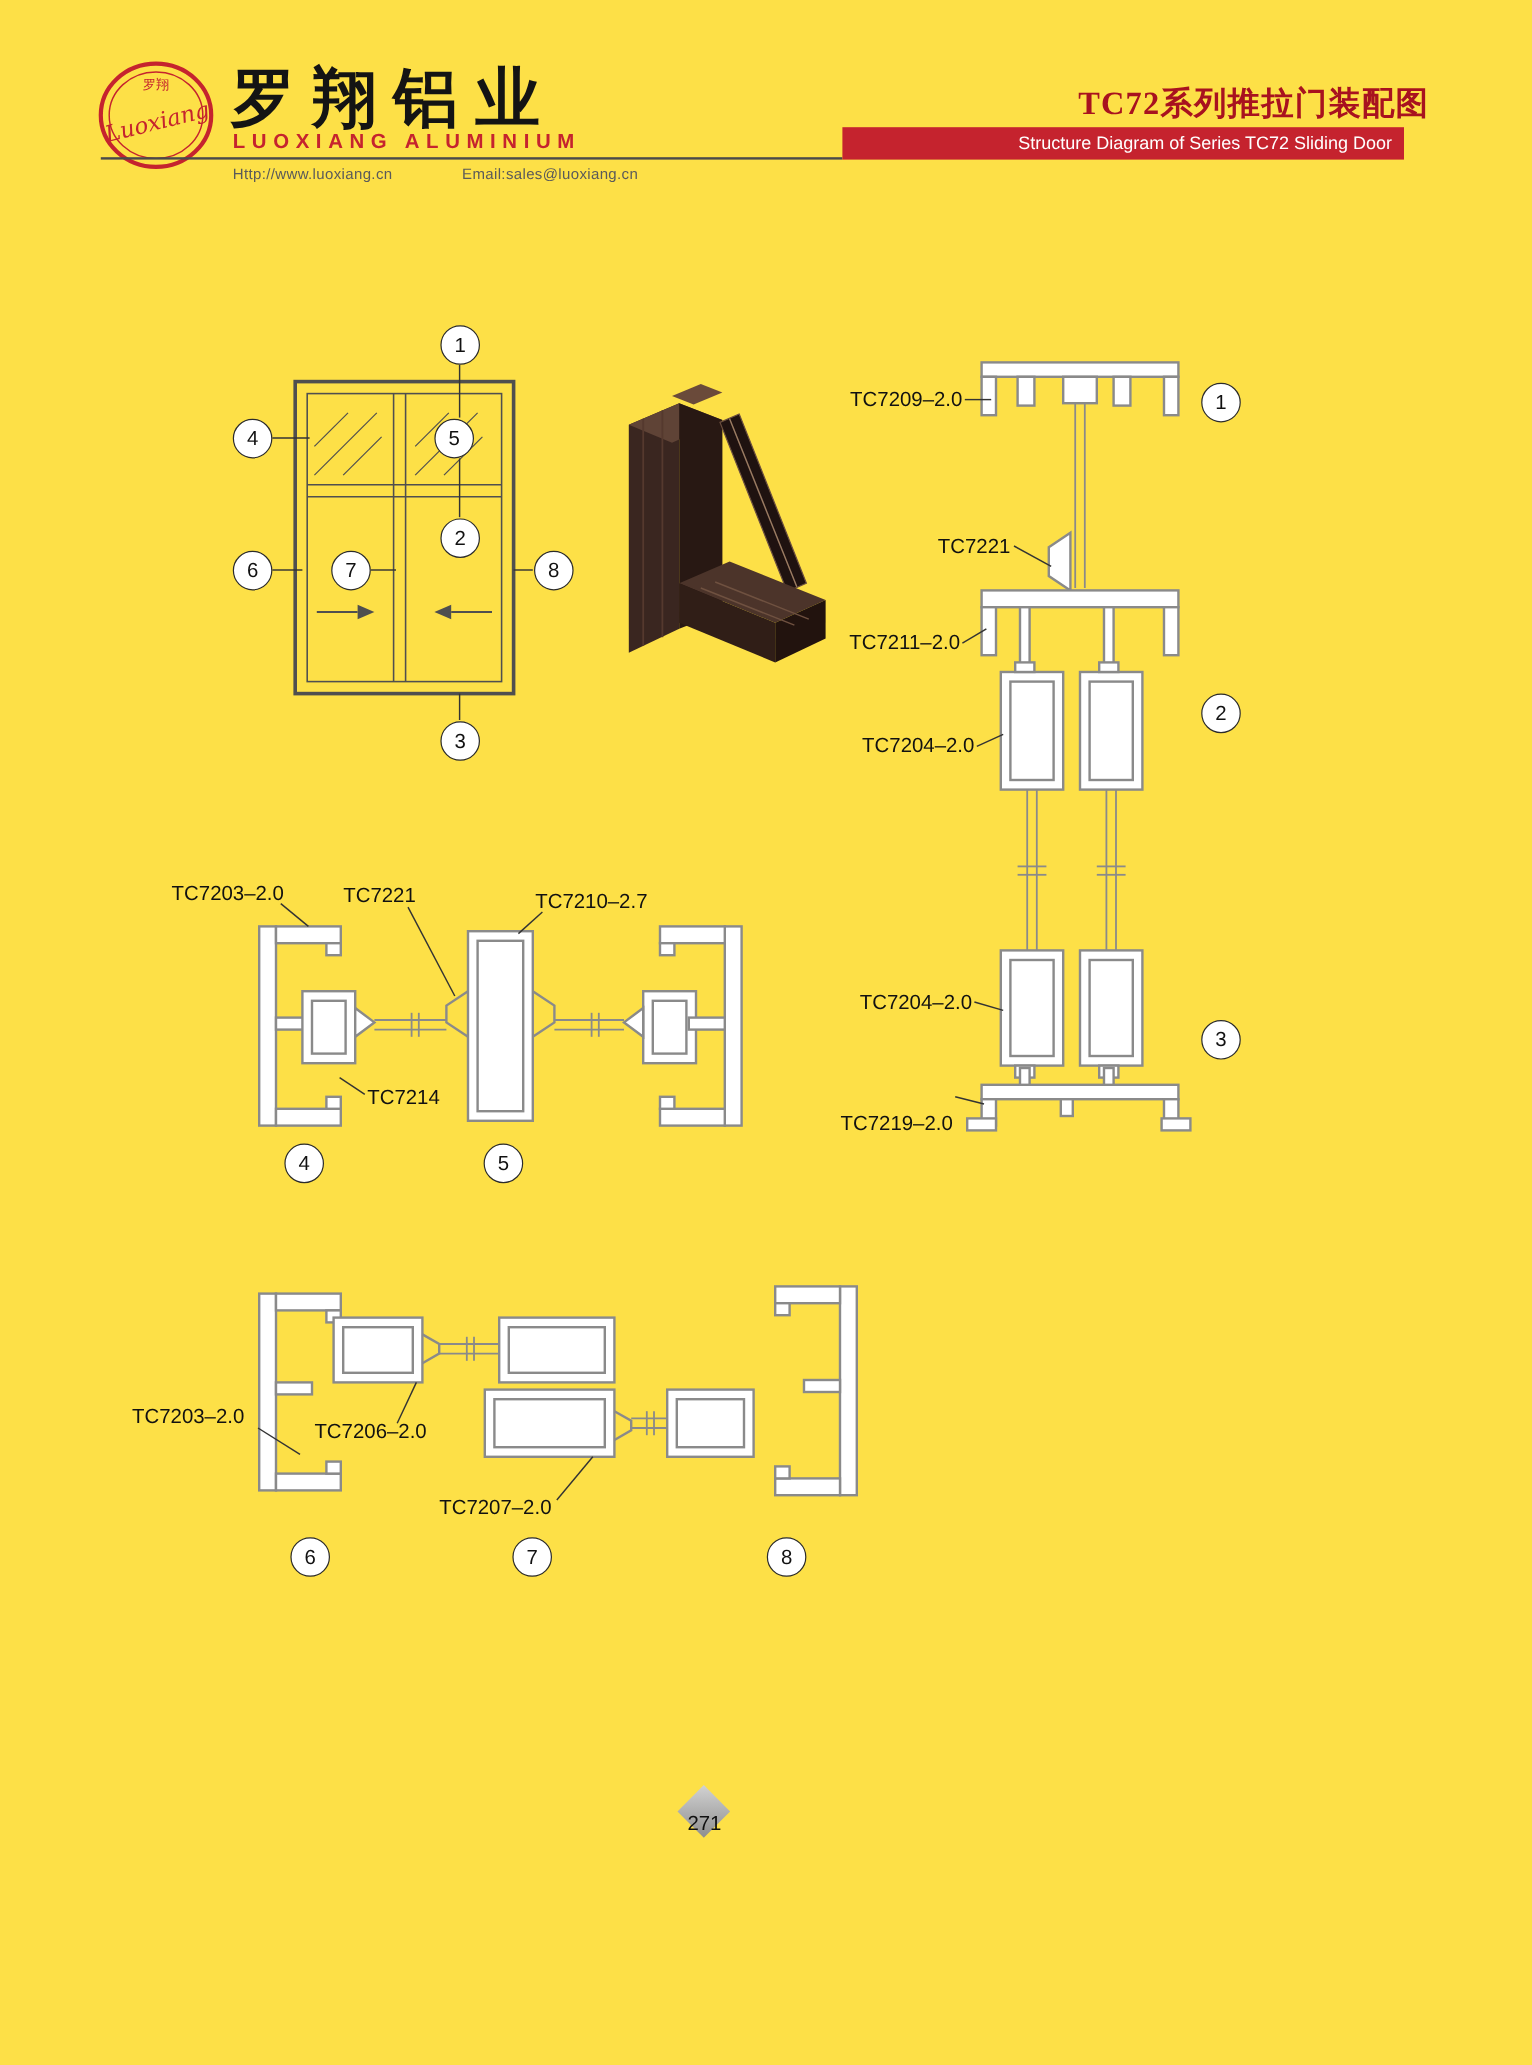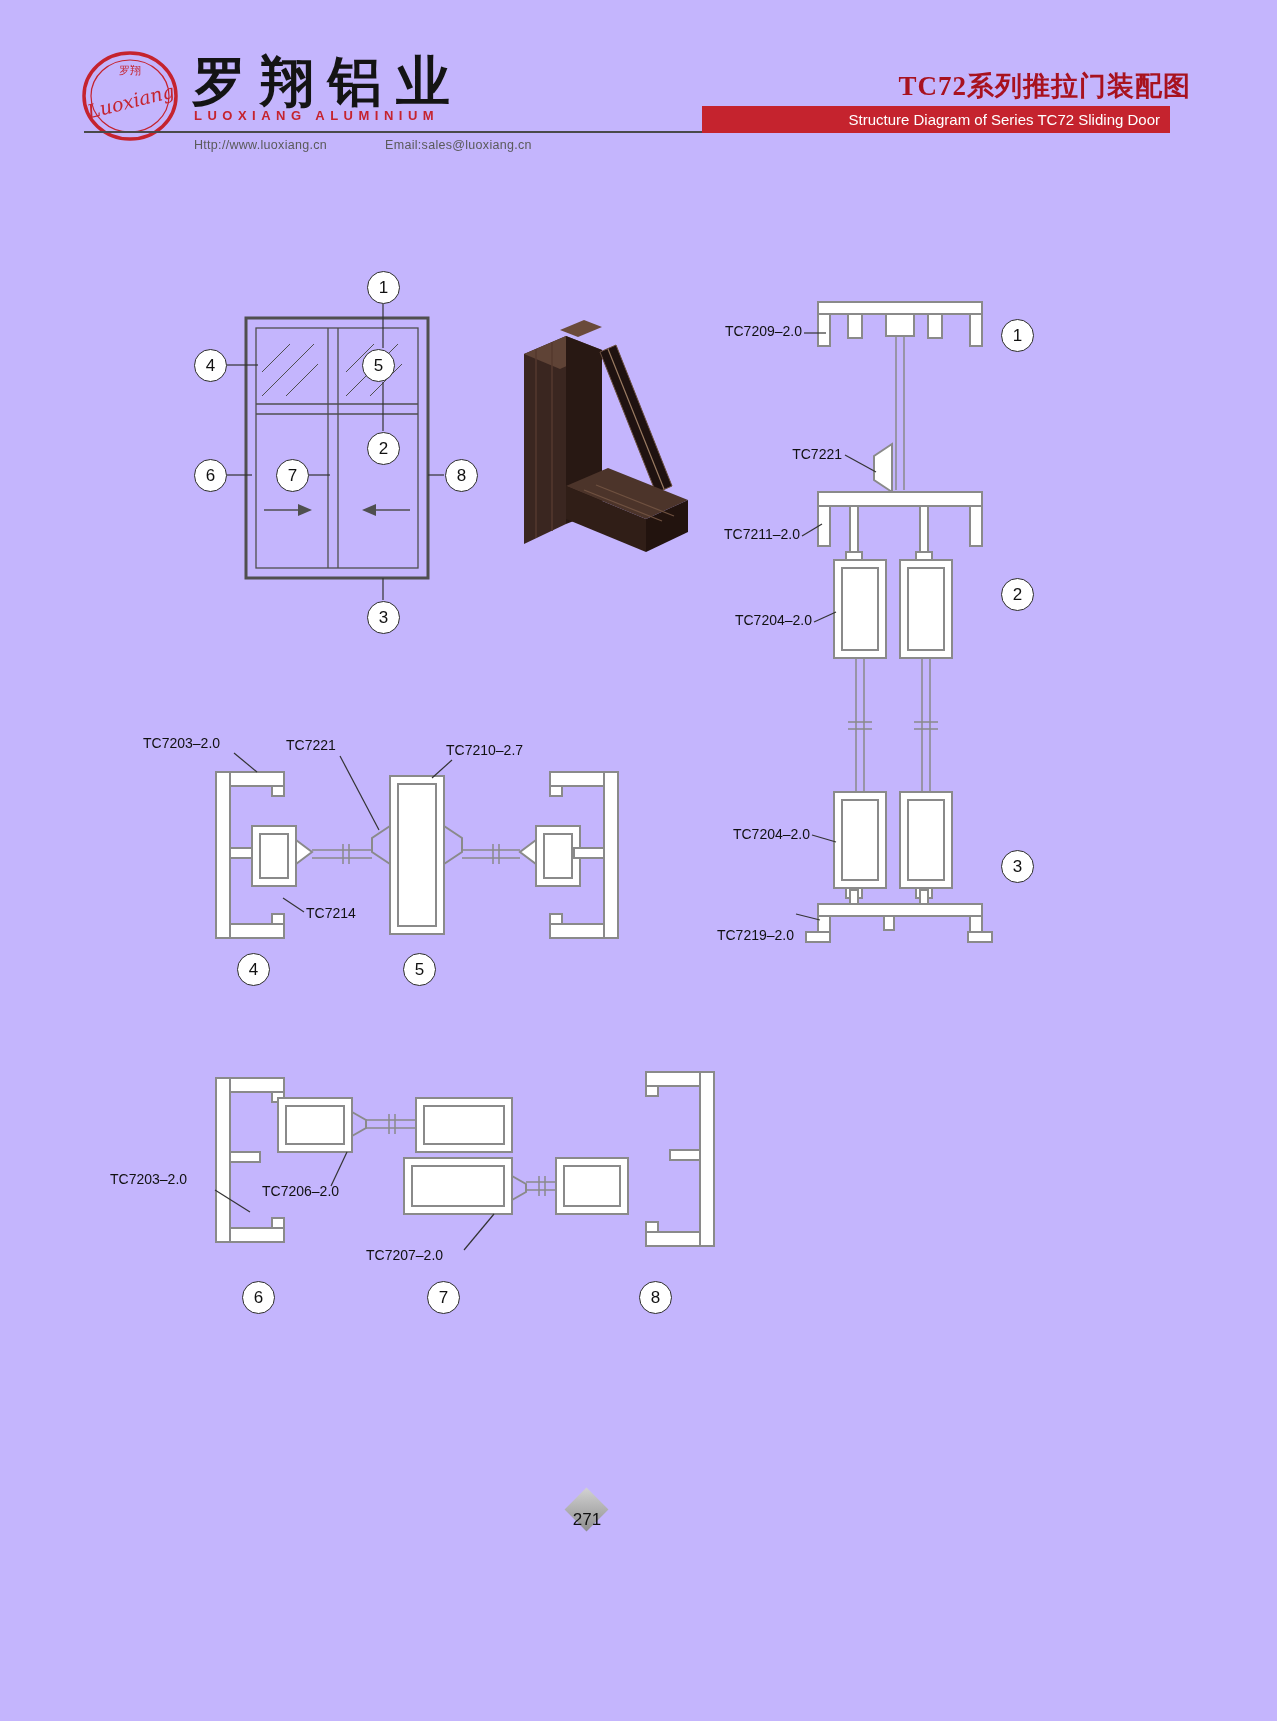--- a/index.html
+++ b/index.html
@@ -1,39 +1,39 @@
 <!DOCTYPE html>
 <html><head>
 <meta charset="utf-8">
 <style>
   * { margin:0; padding:0; box-sizing:border-box; }
   body { background:#e9e9e9; font-family:"Liberation Sans", sans-serif; }
-  .page { position:relative; width:1277px; height:1721px; background:#c4b5fd; margin:0 auto; overflow:hidden; }
+  .page { position:relative; width:1277px; height:1721px; background:#fde047; margin:0 auto; overflow:hidden; }
 
   
   .logo-wrap { position:absolute; left:80px; top:48px; width:100px; height:96px; }
   .brand-cn { position:absolute; left:192px; top:46px; font-size:54px; font-weight:bold;
               letter-spacing:14px; color:#141414; font-family:"DejaVu Sans", sans-serif; }
-  .brand-en { position:absolute; left:194px; top:108px; font-size:13px; font-weight:bold;
+  .brand-en { position:absolute; left:194px; top:108px; font-size:17px; font-weight:bold;
               letter-spacing:5.5px; color:#c5232e; }
   .header-rule { position:absolute; left:84px; top:131px; width:618px; height:2px; background:#4a4a4a; }
   .contact { position:absolute; left:194px; top:138px; font-size:12.5px; color:#5a5a5a; letter-spacing:.3px; }
   .contact .email { margin-left:58px; }
   .title-cn { position:absolute; right:86px; top:68px; font-size:27px; font-weight:bold; color:#a8121f;
               font-family:Liberation Serif, serif; letter-spacing:1px; }
   .title-banner { position:absolute; left:702px; top:106px; width:468px; height:27px; background:#c5232e;
                   color:#ffffff; font-size:15px; display:flex; align-items:center; justify-content:flex-end;
                   padding-right:10px; }
 
   
   .figure-svg { position:absolute; left:0; top:0; }
   .callout { position:absolute; width:33px; height:33px; border:1.6px solid #2b2b2b; border-radius:50%;
              background:#fff; display:flex; align-items:center; justify-content:center;
              font-size:17px; color:#111; }
-  .part-label { position:absolute; font-size:14px; color:#111; white-space:nowrap; }
+  .part-label { position:absolute; font-size:17px; color:#111; white-space:nowrap; }
   .part-label.ra { width:110px; text-align:right; }
 
   
   .diamond-wrap { position:absolute; left:564px; top:1486px; width:46px; height:46px; }
   .diamond { position:absolute; left:7px; top:8px; width:31px; height:31px;
              background:linear-gradient(135deg,#d2d2d2,#8e8e8e); transform:rotate(45deg); }
   .page-num { position:absolute; width:100%; text-align:center; top:12px; font-size:17px; color:#111;margin-top:12px; }
 </style>
 </head>
 <body>

